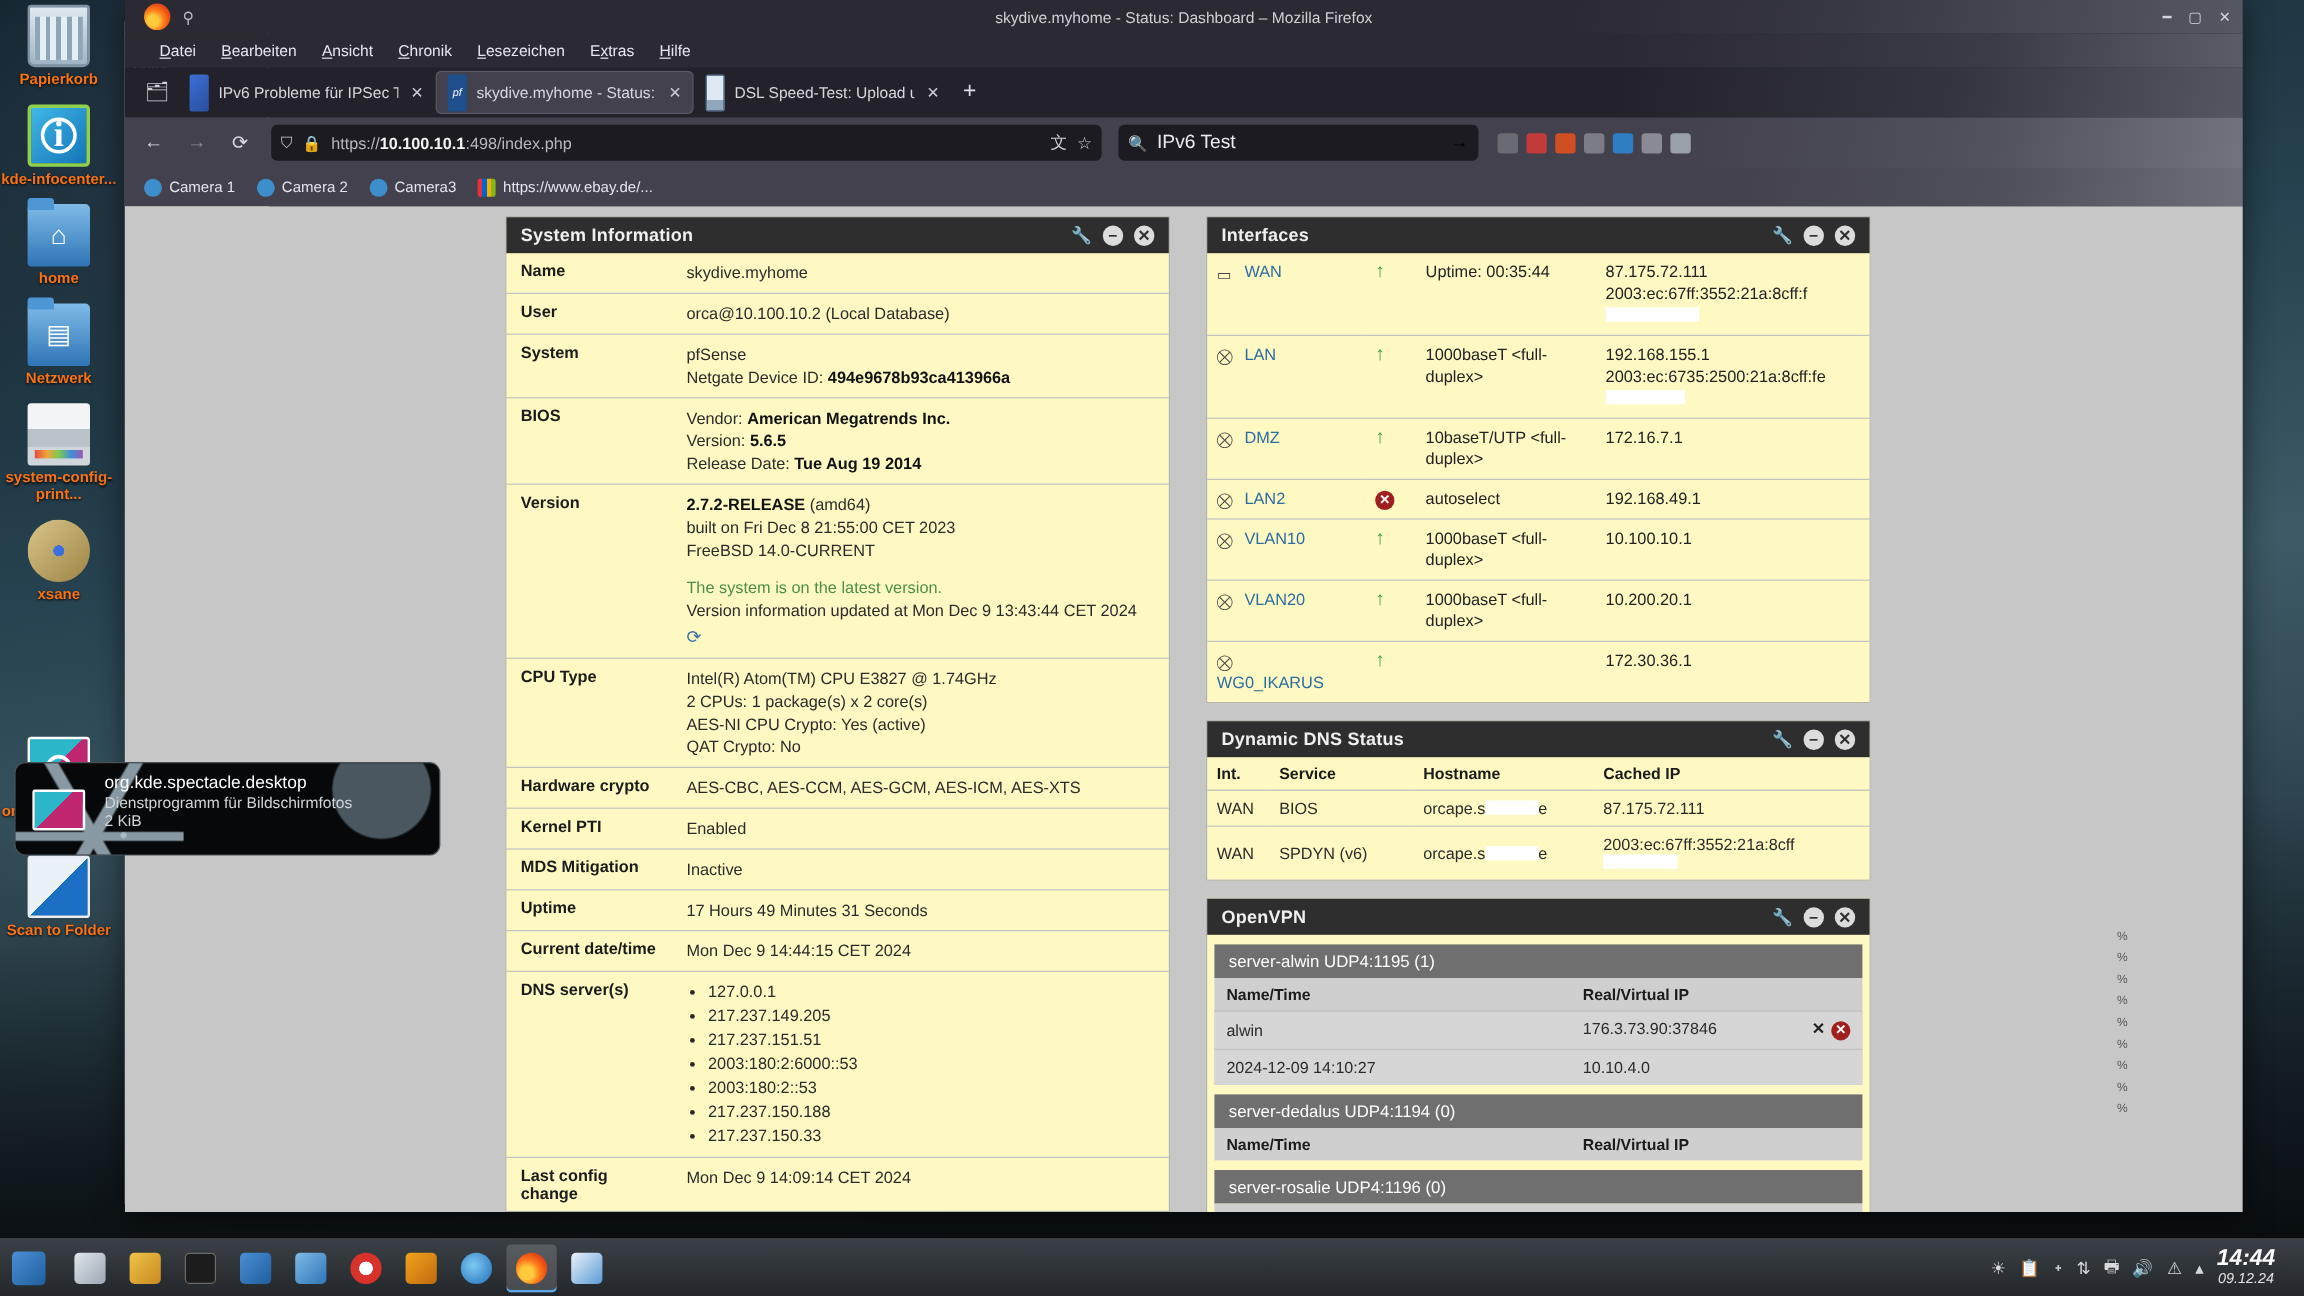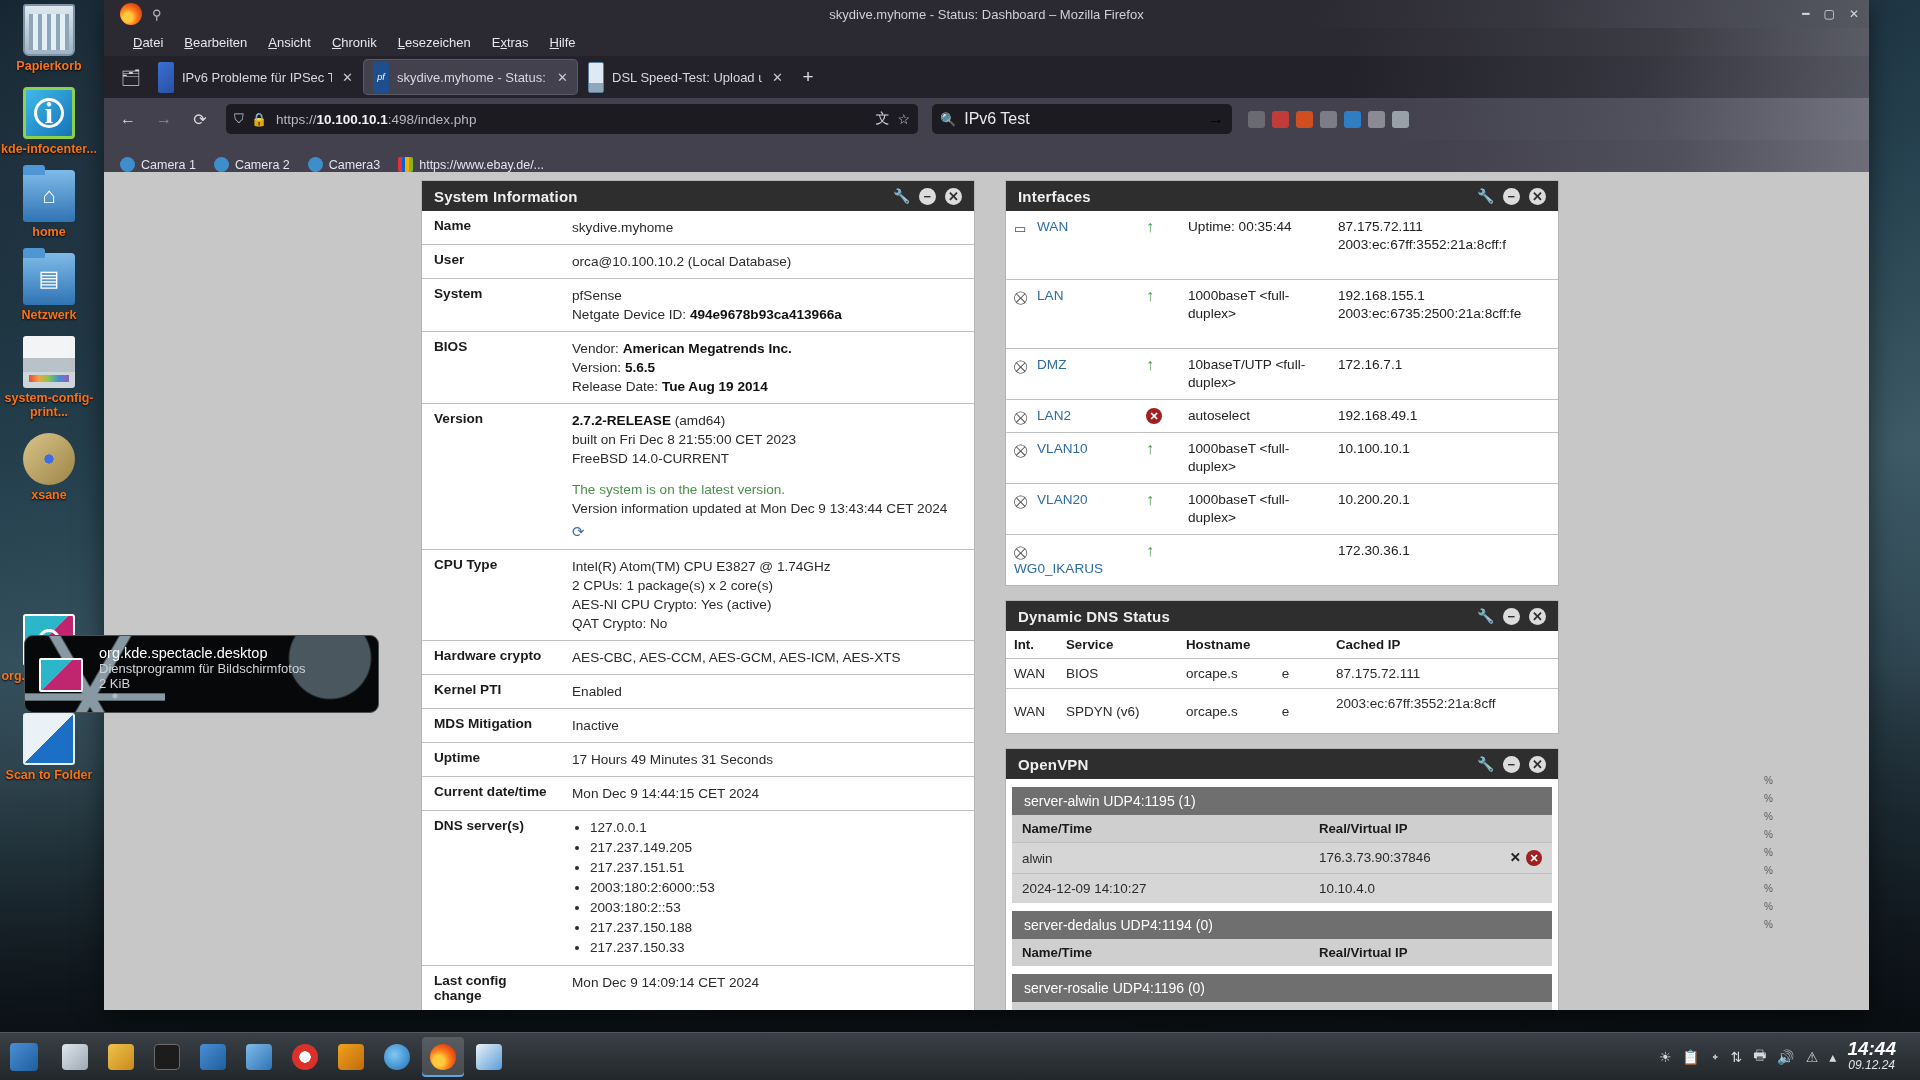--- a/index.html
+++ b/index.html
@@ -45,21 +45,21 @@
     background:linear-gradient(90deg,#e54b3c,#f2a33c,#7ec850,#3f8fd6,#9b59b6);}
   .ic-xsane{background:radial-gradient(circle at 50% 50%,#3b6fe0 0 12%,rgba(0,0,0,0) 13%),
              linear-gradient(135deg,#d9c48a,#9c8445);border-radius:50%;}
   .ic-spect{background:linear-gradient(135deg,#2bb7c9 0 45%,#c0256f 45%);border:2px solid #fff;border-radius:3px;}
   .ic-spect:before{content:"";position:absolute;left:50%;top:50%;transform:translate(-50%,-50%);
     width:16px;height:16px;border:3px solid #fff;border-radius:50%;}
   .ic-scan{background:linear-gradient(135deg,#eaf1f7 0 50%,#1b6fc4 50%);border:2px solid #e8eef3;border-radius:3px;}
 
   
   .tooltip{
-    position:absolute; left:24px; top:635px; width:355px; height:78px;
+    position:absolute; left:12px; top:635px; width:355px; height:78px;
     border-radius:9px; color:#fff; padding:9px 12px 8px 74px;
     background:
       radial-gradient(circle at 90px 60px, rgba(210,240,255,.45) 0 2px, rgba(0,0,0,0) 3px),
       radial-gradient(circle at 305px 22px, rgba(200,235,255,.35) 0 40px, rgba(0,0,0,0) 42px),
       #07080a;
     border:1px solid #4a5156; overflow:hidden; z-index:20;
   }
   .tooltip .snow{position:absolute;left:20px;top:10px;width:150px;height:150px;opacity:.65;
     background:
       linear-gradient(0deg,transparent 47%,#cfe9f7 48% 52%,transparent 53%),
@@ -139,35 +139,35 @@
     flex:0 0 300px;height:30px;background:#1c1b22;border-radius:5px;display:flex;align-items:center;
     padding:0 8px;gap:8px;margin-left:10px;
   }
   .searchbar .q{color:#b7b7c0;font-size:13px;}
   .searchbar .sv{flex:1;color:#eaeaf0;font-size:16px;}
   .ext-icons{display:flex;align-items:center;gap:7px;margin-left:12px;}
   .ext-icons span{width:17px;height:17px;border-radius:3px;display:inline-block;}
   .navbar-wings{position:absolute;right:0;top:0;bottom:0;width:470px;pointer-events:none;
     background:linear-gradient(100deg, rgba(66,65,77,0) 0%, rgba(120,124,136,.28) 55%, rgba(185,190,200,.40) 100%);}
 
-  .ff-bookmarks{height:32px;background:#42414d;display:flex;align-items:flex-end;gap:18px;padding-left:16px;flex:0 0 32px;position:relative;}
+  .ff-bookmarks{height:32px;background:#42414d;display:flex;align-items:center;gap:18px;padding-left:16px;flex:0 0 32px;position:relative;}
   .bm{display:flex;align-items:center;gap:6px;color:#e4e4ec;font-size:12.5px;}
   .bm .bmico{width:15px;height:15px;border-radius:50%;background:#3f8ecc;display:inline-block;position:relative;}
   .bm .bmico.ebay{border-radius:2px;background:linear-gradient(90deg,#e53238 0 25%,#0064d2 25% 50%,#f5af02 50% 75%,#86b817 75%);}
   .bmwings{position:absolute;right:0;top:0;bottom:0;width:430px;pointer-events:none;
     background:linear-gradient(100deg, rgba(66,65,77,0) 0%, rgba(130,134,146,.22) 55%, rgba(190,195,205,.35) 100%);}
 
   
   .ff-content{flex:1;background:#c7c7c7;position:relative;overflow:hidden;}
   .page{position:absolute;left:317px;top:0;right:280px;bottom:0;}
   .cols{display:flex;gap:30px;padding-top:8px;}
   .col-l{width:554px;}
   .col-r{width:554px;}
 
-  .panel{background:#ffffff;border:1px solid #b4b4b4;margin-bottom:14px;}
+  .panel{background:#fef9c3;border:1px solid #b4b4b4;margin-bottom:14px;}
   .panel-head{
     background:#2e2e2e;color:#efefef;height:30px;display:flex;align-items:center;
     padding:0 12px;font-size:15px;font-weight:600;letter-spacing:.2px;
   }
   .panel-head .spacer{flex:1;}
   .panel-head .picons{display:flex;align-items:center;gap:9px;}
   .pic{width:17px;height:17px;display:inline-block;color:#e8e8e8;font-size:14px;line-height:17px;text-align:center;}
   .pic.circ{background:#dcdcdc;color:#2e2e2e;border-radius:50%;font-size:13px;font-weight:bold;}
 
   table.kv{width:100%;border-collapse:collapse;}

